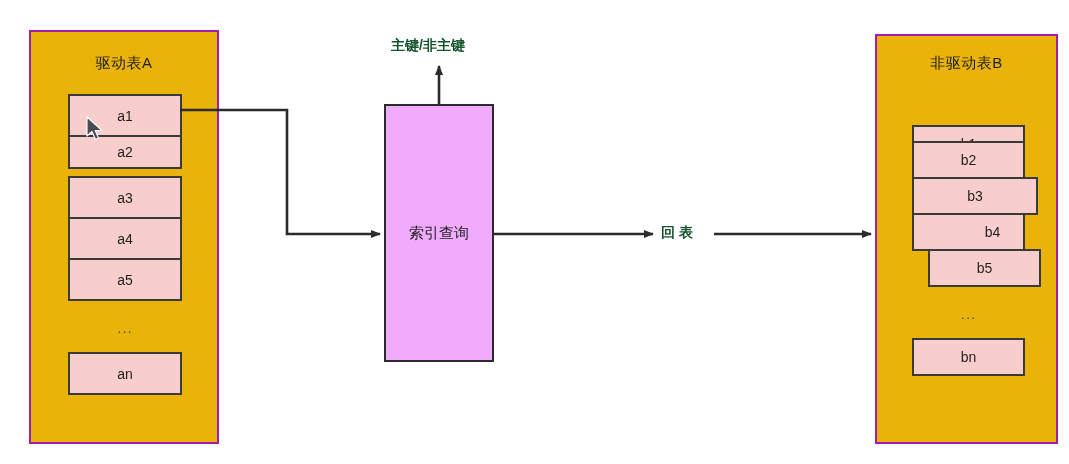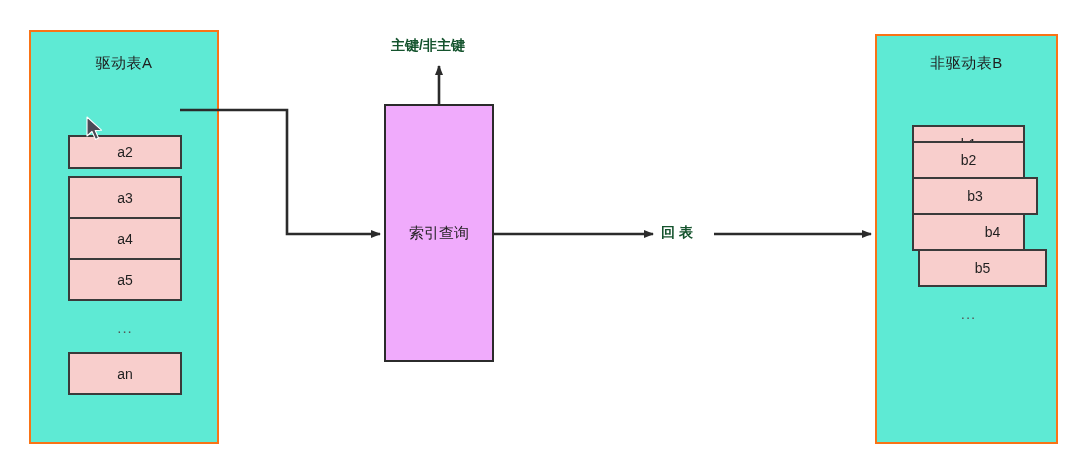--- a/index.html
+++ b/index.html
@@ -12,22 +12,22 @@
   }
   #canvas {
     position: relative;
     width: 1069px;
     height: 464px;
     background: #ffffff;
     overflow: hidden;
   }
   .table-container {
     position: absolute;
-    background: #5eead4;
-    border: 2px solid #f97316;
+    background: #eab308;
+    border: 2px solid #a21caf;
     box-sizing: border-box;
   }
   .table-title {
     position: absolute;
     left: 0;
     right: 0;
     text-align: center;
     font-size: 15px;
     color: #1f1f1f;
     letter-spacing: 0.5px;
@@ -84,20 +84,21 @@
   }
 </style>
 </head>
 <body>
 
 <div id="canvas">
 
   <div class="table-container" style="left:29px; top:30px; width:190px; height:414px;">
     <div class="table-title" style="top:22px;">驱动表A</div>
 
+    <div class="cell" style="left:37px; top:62px; width:114px; height:43px;">a1</div>
     <div class="cell" style="left:37px; top:103px; width:114px; height:34px;">a2</div>
     <div class="cell" style="left:37px; top:144px; width:114px; height:43px;">a3</div>
     <div class="cell" style="left:37px; top:185px; width:114px; height:43px;">a4</div>
     <div class="cell" style="left:37px; top:226px; width:114px; height:43px;">a5</div>
 
     <div class="ellipsis" style="left:37px; top:288px; width:114px;">...</div>
 
     <div class="cell" style="left:37px; top:320px; width:114px; height:43px;">an</div>
   </div>
 
@@ -107,24 +108,25 @@
 
   <div class="free-label" style="left:661px; top:224px; font-weight:600;">回 表</div>
 
   <div class="table-container" style="left:875px; top:34px; width:183px; height:410px;">
     <div class="table-title" style="top:18px;">非驱动表B</div>
 
     <div class="cell" style="left:35px; top:69px; width:113px; height:38px;margin-top:20px;">b1</div>
     <div class="cell" style="left:35px; top:105px; width:113px; height:38px;">b2</div>
     <div class="cell" style="left:35px; top:141px; width:126px; height:38px;">b3</div>
     <div class="cell" style="left:35px; top:177px; width:113px; height:38px;padding-left:48px;">b4</div>
-    <div class="cell" style="left:41px; top:213px; width:129px; height:38px;">b5</div>
+    <div class="cell" style="left:51px; top:213px; width:113px; height:38px;">b5</div>
 
     <div class="ellipsis" style="left:35px; top:270px; width:113px;">...</div>
 
+    <div class="cell" style="left:35px; top:302px; width:113px; height:38px;">bn</div>
   </div>
 
   <svg class="overlay" viewBox="0 0 1069 464">
     <defs>
       <marker id="arrow" markerWidth="10" markerHeight="8" refX="9" refY="4" orient="auto" markerUnits="userSpaceOnUse">
         <path d="M0,0 L10,4 L0,8 z" fill="#2b2b2b"></path>
       </marker>
     </defs>
 
     <path d="M180,110 L287,110 L287,234 L380,234" fill="none" stroke="#2b2b2b" stroke-width="2.6" marker-end="url(#arrow)"></path>

